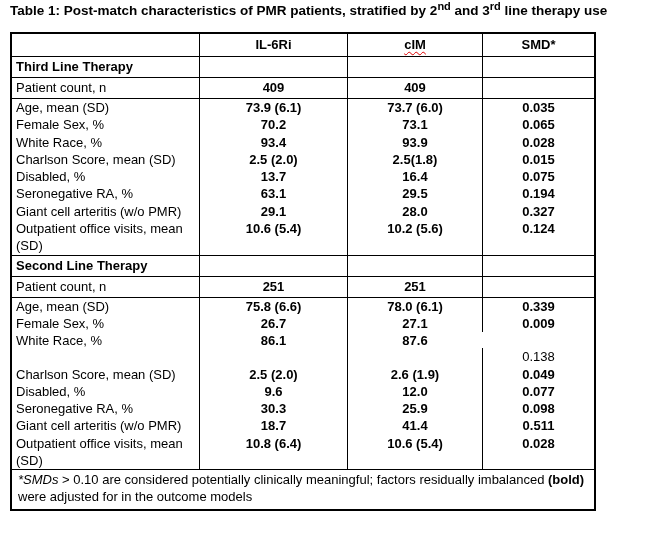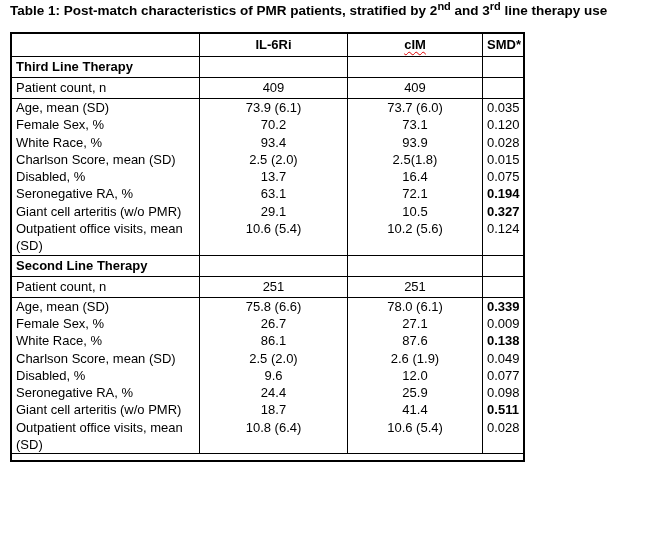--- a/index.html
+++ b/index.html
@@ -12,37 +12,37 @@
     position: relative;
   }
   .title {
     position: absolute; left: 10px; top: 3px;
     font-size: 13.5px; font-weight: 700;
     white-space: nowrap;
   }
   .title sup { font-size: 11px; line-height: 0; }
   .tbl {
     position: absolute; left: 10px; top: 32px;
-    width: 515px;
+    width: 586px;
     display: grid;
     grid-template-columns: 187px 148px 135px auto;
     border: 2px solid #000;
     box-sizing: border-box;
     font-size: 13px;
   }
   .row { display: contents; }
   .c {
     border-top: 1.5px solid #000;
     border-left: 1.5px solid #000;
     box-sizing: border-box;
     padding: 0 4px;
     overflow: hidden;
   }
   .c.col1 { border-left: none; }
-  .val { text-align: center; }
+  .val { text-align: center; font-weight: bold; }
   .hdr .c { border-top: none; height: 22px; line-height: 22px; font-weight: 700; }
   .std .c { height: 21px; line-height: 20.5px; }
   .bold-label { font-weight: 700; }
   .sub .c { line-height: 17.3px; min-height: 17.3px; }
   .sub.cont .c { border-top: none; }
   .foot {
     grid-column: 1 / -1;
     border-top: 1.5px solid #000;
     padding: 2px 6px 4px 6px;
     line-height: 16.4px;
@@ -91,21 +91,21 @@
   <div class="row sub">
     <div class="c col1">Age, mean (SD)</div>
     <div class="c val">73.9 (6.1)</div>
     <div class="c val">73.7 (6.0)</div>
     <div class="c val">0.035</div>
   </div>
   <div class="row sub cont">
     <div class="c col1">Female Sex, %</div>
     <div class="c val">70.2</div>
     <div class="c val">73.1</div>
-    <div class="c val">0.120</div>
+    <div class="c val">0.065</div>
   </div>
   <div class="row sub cont">
     <div class="c col1">White Race, %</div>
     <div class="c val">93.4</div>
     <div class="c val">93.9</div>
     <div class="c val">0.028</div>
   </div>
   <div class="row sub cont">
     <div class="c col1">Charlson Score, mean (SD)</div>
     <div class="c val">2.5 (2.0)</div>
@@ -114,27 +114,27 @@
   </div>
   <div class="row sub cont">
     <div class="c col1">Disabled, %</div>
     <div class="c val">13.7</div>
     <div class="c val">16.4</div>
     <div class="c val">0.075</div>
   </div>
   <div class="row sub cont">
     <div class="c col1">Seronegative RA, %</div>
     <div class="c val">63.1</div>
-    <div class="c val">72.1</div>
+    <div class="c val">29.5</div>
     <div class="c val" style="font-weight: 700;">0.194</div>
   </div>
   <div class="row sub cont">
     <div class="c col1">Giant cell arteritis (w/o PMR)</div>
     <div class="c val">29.1</div>
-    <div class="c val">10.5</div>
+    <div class="c val">28.0</div>
     <div class="c val" style="font-weight: 700;">0.327</div>
   </div>
   <div class="row sub cont">
     <div class="c col1">Outpatient office visits, mean (SD)</div>
     <div class="c val">10.6 (5.4)</div>
     <div class="c val">10.2 (5.6)</div>
     <div class="c val">0.124</div>
   </div>
 
   <div class="row std">
@@ -160,49 +160,50 @@
   <div class="row sub cont">
     <div class="c col1">Female Sex, %</div>
     <div class="c val">26.7</div>
     <div class="c val">27.1</div>
     <div class="c val">0.009</div>
   </div>
   <div class="row sub cont">
     <div class="c col1">White Race, %</div>
     <div class="c val">86.1</div>
     <div class="c val">87.6</div>
-    <div class="c val" style="font-weight: 700;">0.138</div>
+    <div class="c val" style="font-weight: 400; margin-top: 16px;">0.138</div>
   </div>
   <div class="row sub cont">
     <div class="c col1">Charlson Score, mean (SD)</div>
     <div class="c val">2.5 (2.0)</div>
     <div class="c val">2.6 (1.9)</div>
     <div class="c val">0.049</div>
   </div>
   <div class="row sub cont">
     <div class="c col1">Disabled, %</div>
     <div class="c val">9.6</div>
     <div class="c val">12.0</div>
     <div class="c val">0.077</div>
   </div>
   <div class="row sub cont">
     <div class="c col1">Seronegative RA, %</div>
-    <div class="c val">24.4</div>
+    <div class="c val">30.3</div>
     <div class="c val">25.9</div>
     <div class="c val">0.098</div>
   </div>
   <div class="row sub cont">
     <div class="c col1">Giant cell arteritis (w/o PMR)</div>
     <div class="c val">18.7</div>
     <div class="c val">41.4</div>
     <div class="c val" style="font-weight: 700;">0.511</div>
   </div>
   <div class="row sub cont">
     <div class="c col1">Outpatient office visits, mean (SD)</div>
     <div class="c val">10.8 (6.4)</div>
     <div class="c val">10.6 (5.4)</div>
     <div class="c val">0.028</div>
   </div>
 
   <div class="foot">
+    <p><span class="it">*SMDs</span><span> &gt; 0.10 are considered potentially clinically meaningful; factors residually imbalanced </span><span class="b">(bold)</span><br><span>were adjusted for in the outcome models</span></p>
   </div>
 
 </div>
 
 </body></html>

